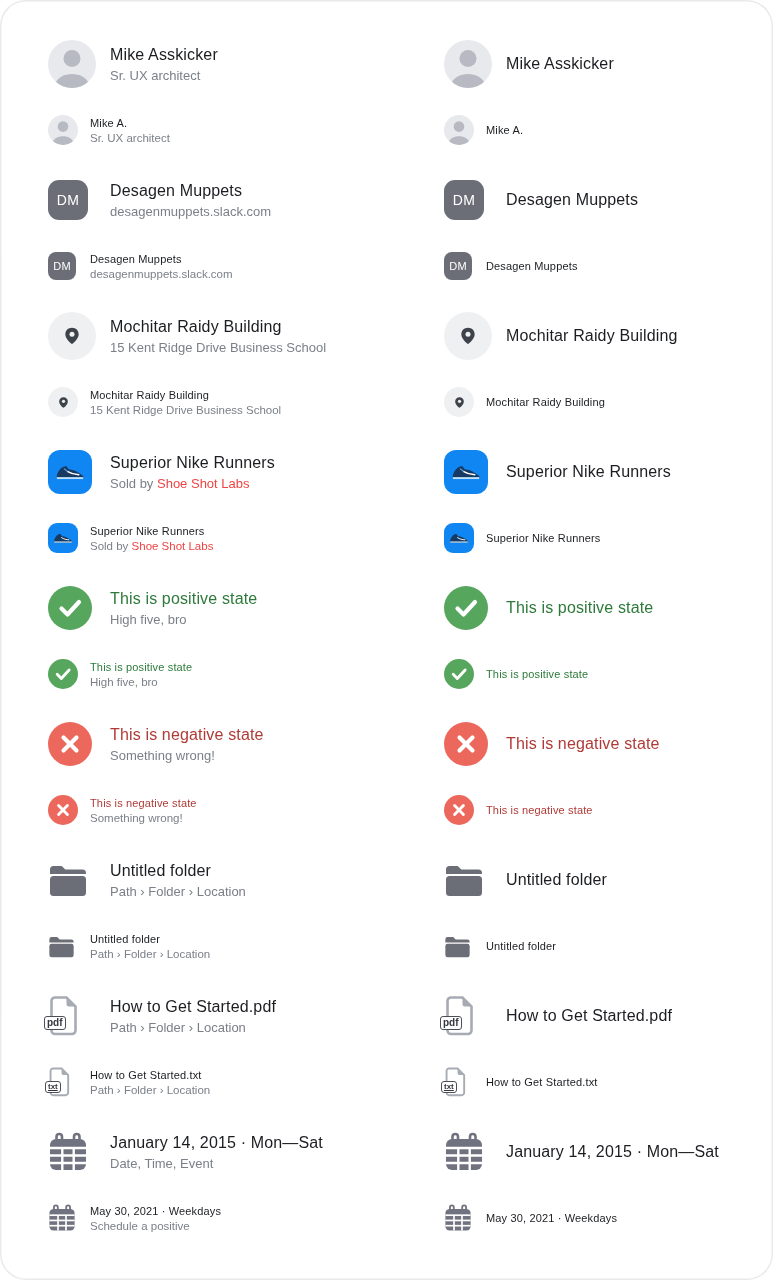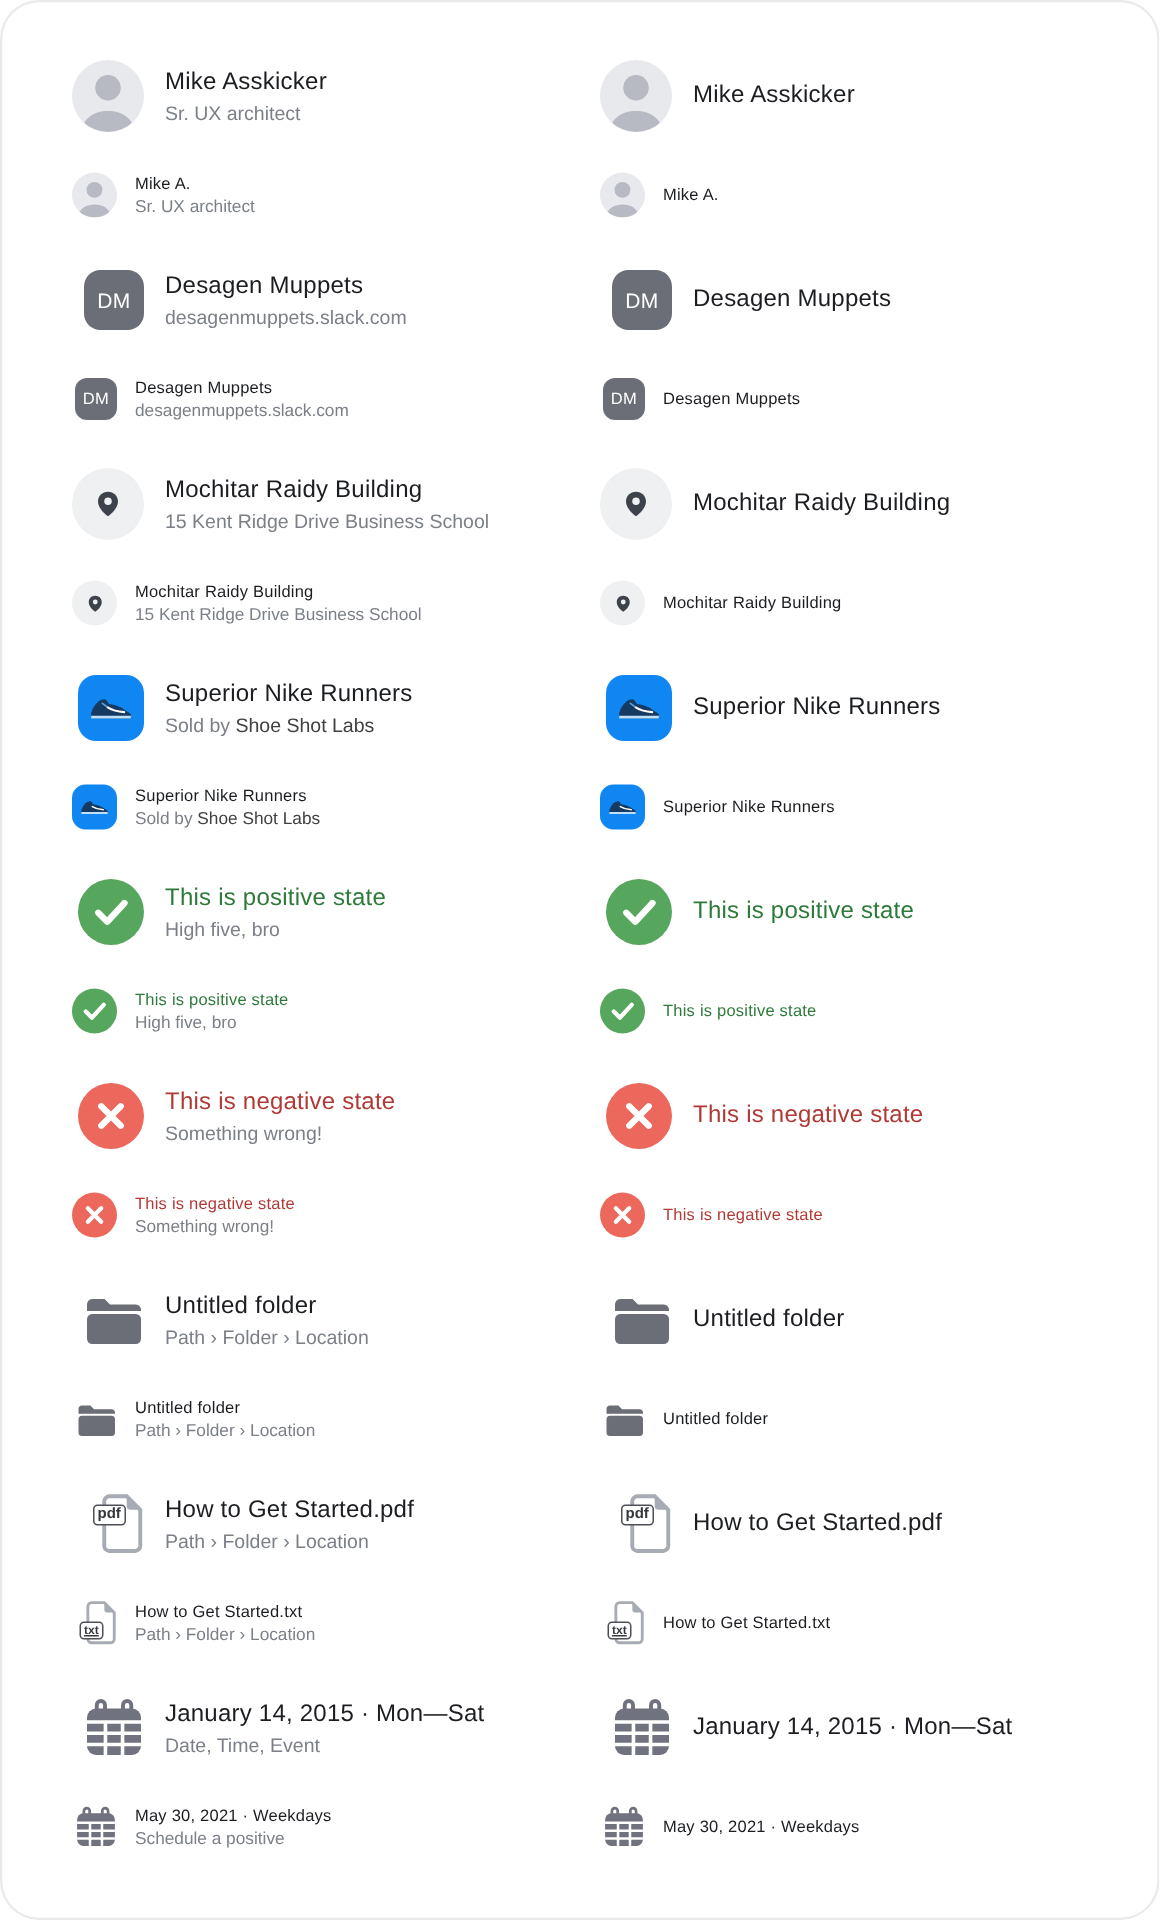--- a/index.html
+++ b/index.html
@@ -1,35 +1,35 @@
 <!DOCTYPE html>
 <html><head>
 <meta charset="utf-8">
 <style>
   html,body{margin:0;padding:0;background:#fff;}
   body{width:773px;height:1280px;position:relative;font-family:"Liberation Sans","DejaVu Sans",sans-serif;-webkit-font-smoothing:antialiased;}
   .frame{position:absolute;inset:0;border-radius:26px;box-shadow:0 0 0 1.5px #e9eaec inset;pointer-events:none;z-index:9;}
-  .grid{position:absolute;inset:0;padding:40px 24px 0 48px;display:grid;grid-template-columns:352px 1fr;}
+  .grid{position:absolute;inset:0;padding:40px 24px 0 48px;display:grid;grid-template-columns:352px 1fr;column-gap:44px;}
   .col{display:flex;flex-direction:column;}
   .row{display:flex;align-items:center;}
   .row.lg{height:48px;margin-bottom:26px;}
   .row.sm{height:32px;margin-bottom:30px;}
-  .slot{display:flex;align-items:center;justify-content:flex-end;flex:none;}
+  .slot{display:flex;align-items:center;justify-content:flex-start;flex:none;}
   .slot.lg{width:48px;height:48px;margin-right:14px;}
   .slot.sm{width:30px;height:30px;margin-right:12px;}
   .txt{display:flex;flex-direction:column;justify-content:center;min-width:0;}
   .title{color:#1b1d21;letter-spacing:.15px;white-space:nowrap;}
   .title.lg{font-size:16px;}
   .title.sm{font-size:11px;}
   .sub{color:#7b7f88;white-space:nowrap;}
   .sub.lg{font-size:13px;margin-top:4px;}
   .sub.sm{font-size:11.5px;margin-top:3px;}
   .title.pos{color:#2d7a3a;}
   .title.neg{color:#b03a36;}
-  .link{color:#404040;}
+  .link{color:#ef4444;}
   
   .avatar{border-radius:50%;overflow:hidden;background:#e8e9ed;}
   .avatar svg{display:block;width:100%;height:100%;}
   
   .ws{background:#6b6e77;color:#fff;display:flex;align-items:center;justify-content:center;letter-spacing:.3px;}
   .ws.s40{width:40px;height:40px;border-radius:11px;font-size:14px;}
   .ws.s28{width:28px;height:28px;border-radius:8px;font-size:11px;}
   
   .loc{border-radius:50%;background:#eef0f2;display:flex;align-items:center;justify-content:center;}
   
@@ -39,21 +39,21 @@
   
   .state{border-radius:50%;display:flex;align-items:center;justify-content:center;}
   .state.ok{background:#57a65e;}
   .state.err{background:#ec685c;}
   .s48{width:48px;height:48px;}
   .s44{width:44px;height:44px;}
   .s30{width:30px;height:30px;}
   
   .file{position:relative;display:flex;}
   .file-label{position:absolute;background:#fff;border:1.5px solid #4c4f57;border-radius:3px;color:#34373e;font-weight:bold;line-height:1.25;padding:0 2px;}
-  .file.lg .file-label{left:-4px;bottom:19px;font-size:10px;}
+  .file.lg .file-label{left:-4px;bottom:6px;font-size:10px;}
   .file.sm .file-label{left:-3px;bottom:4px;font-size:8px;border-width:1px;text-decoration:underline;}
   svg{display:block;}
 </style>
 </head>
 <body>
 
 <div class="frame"></div>
 
 <div class="grid">
 

